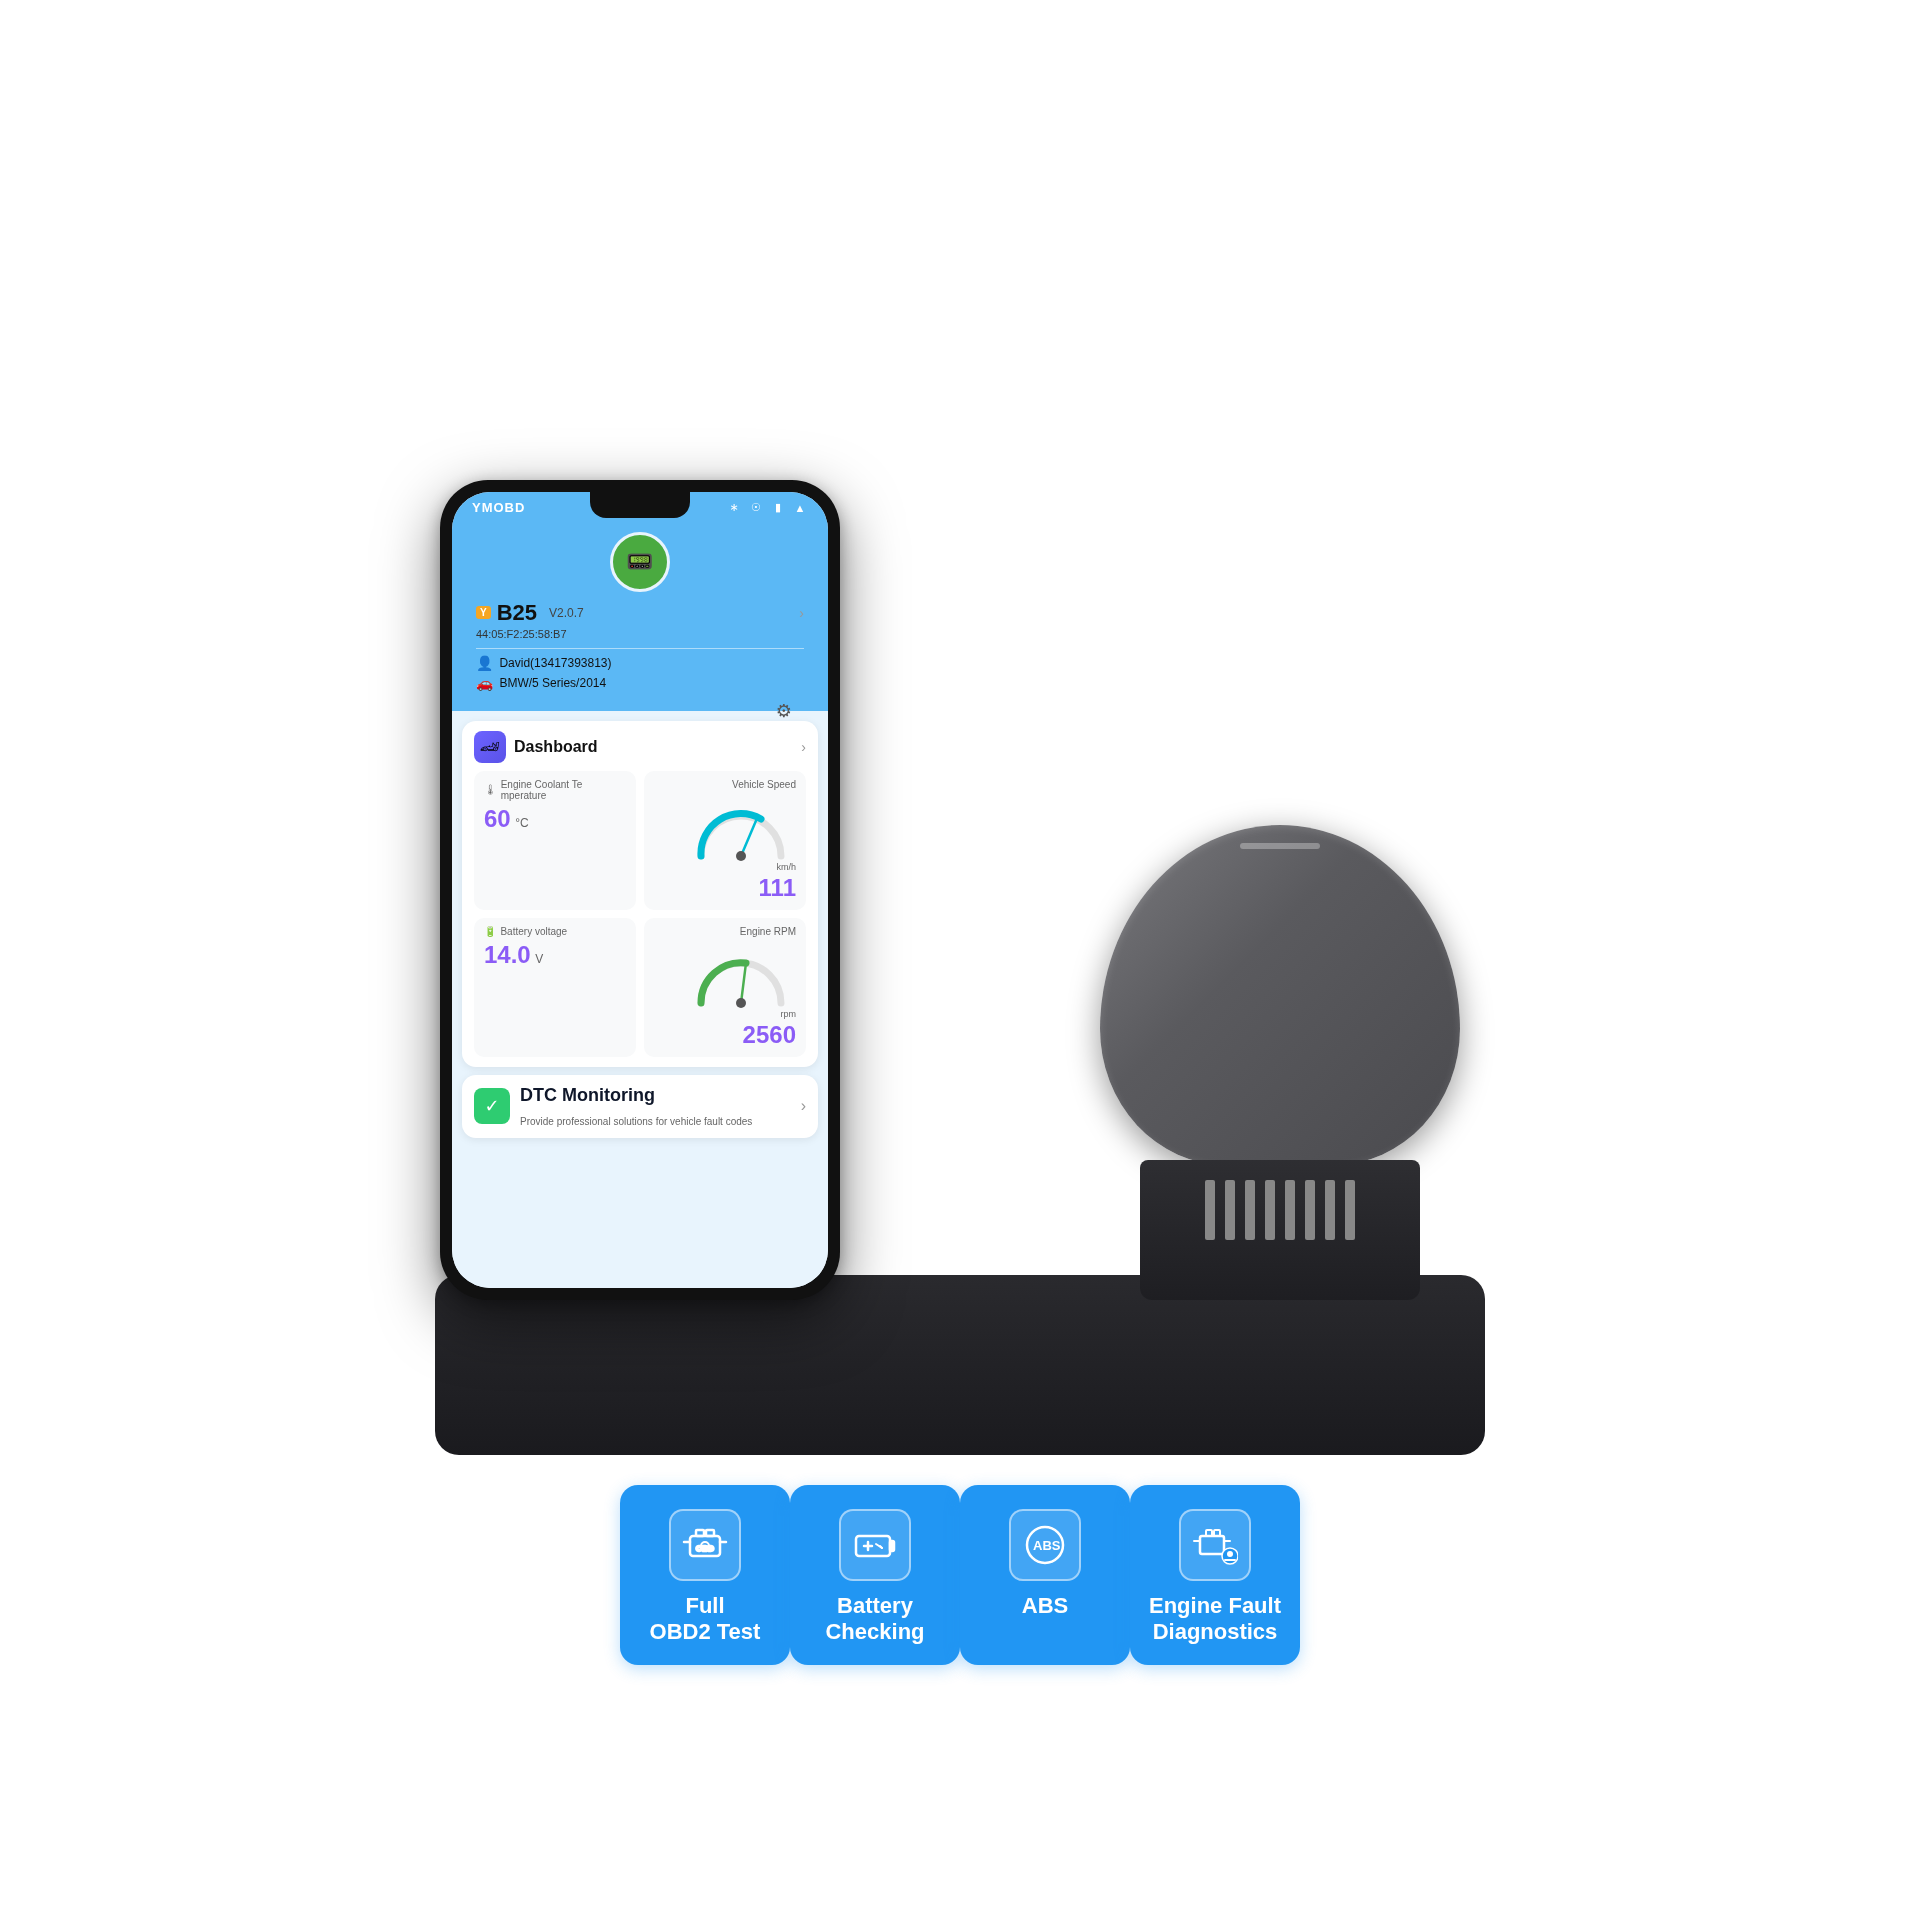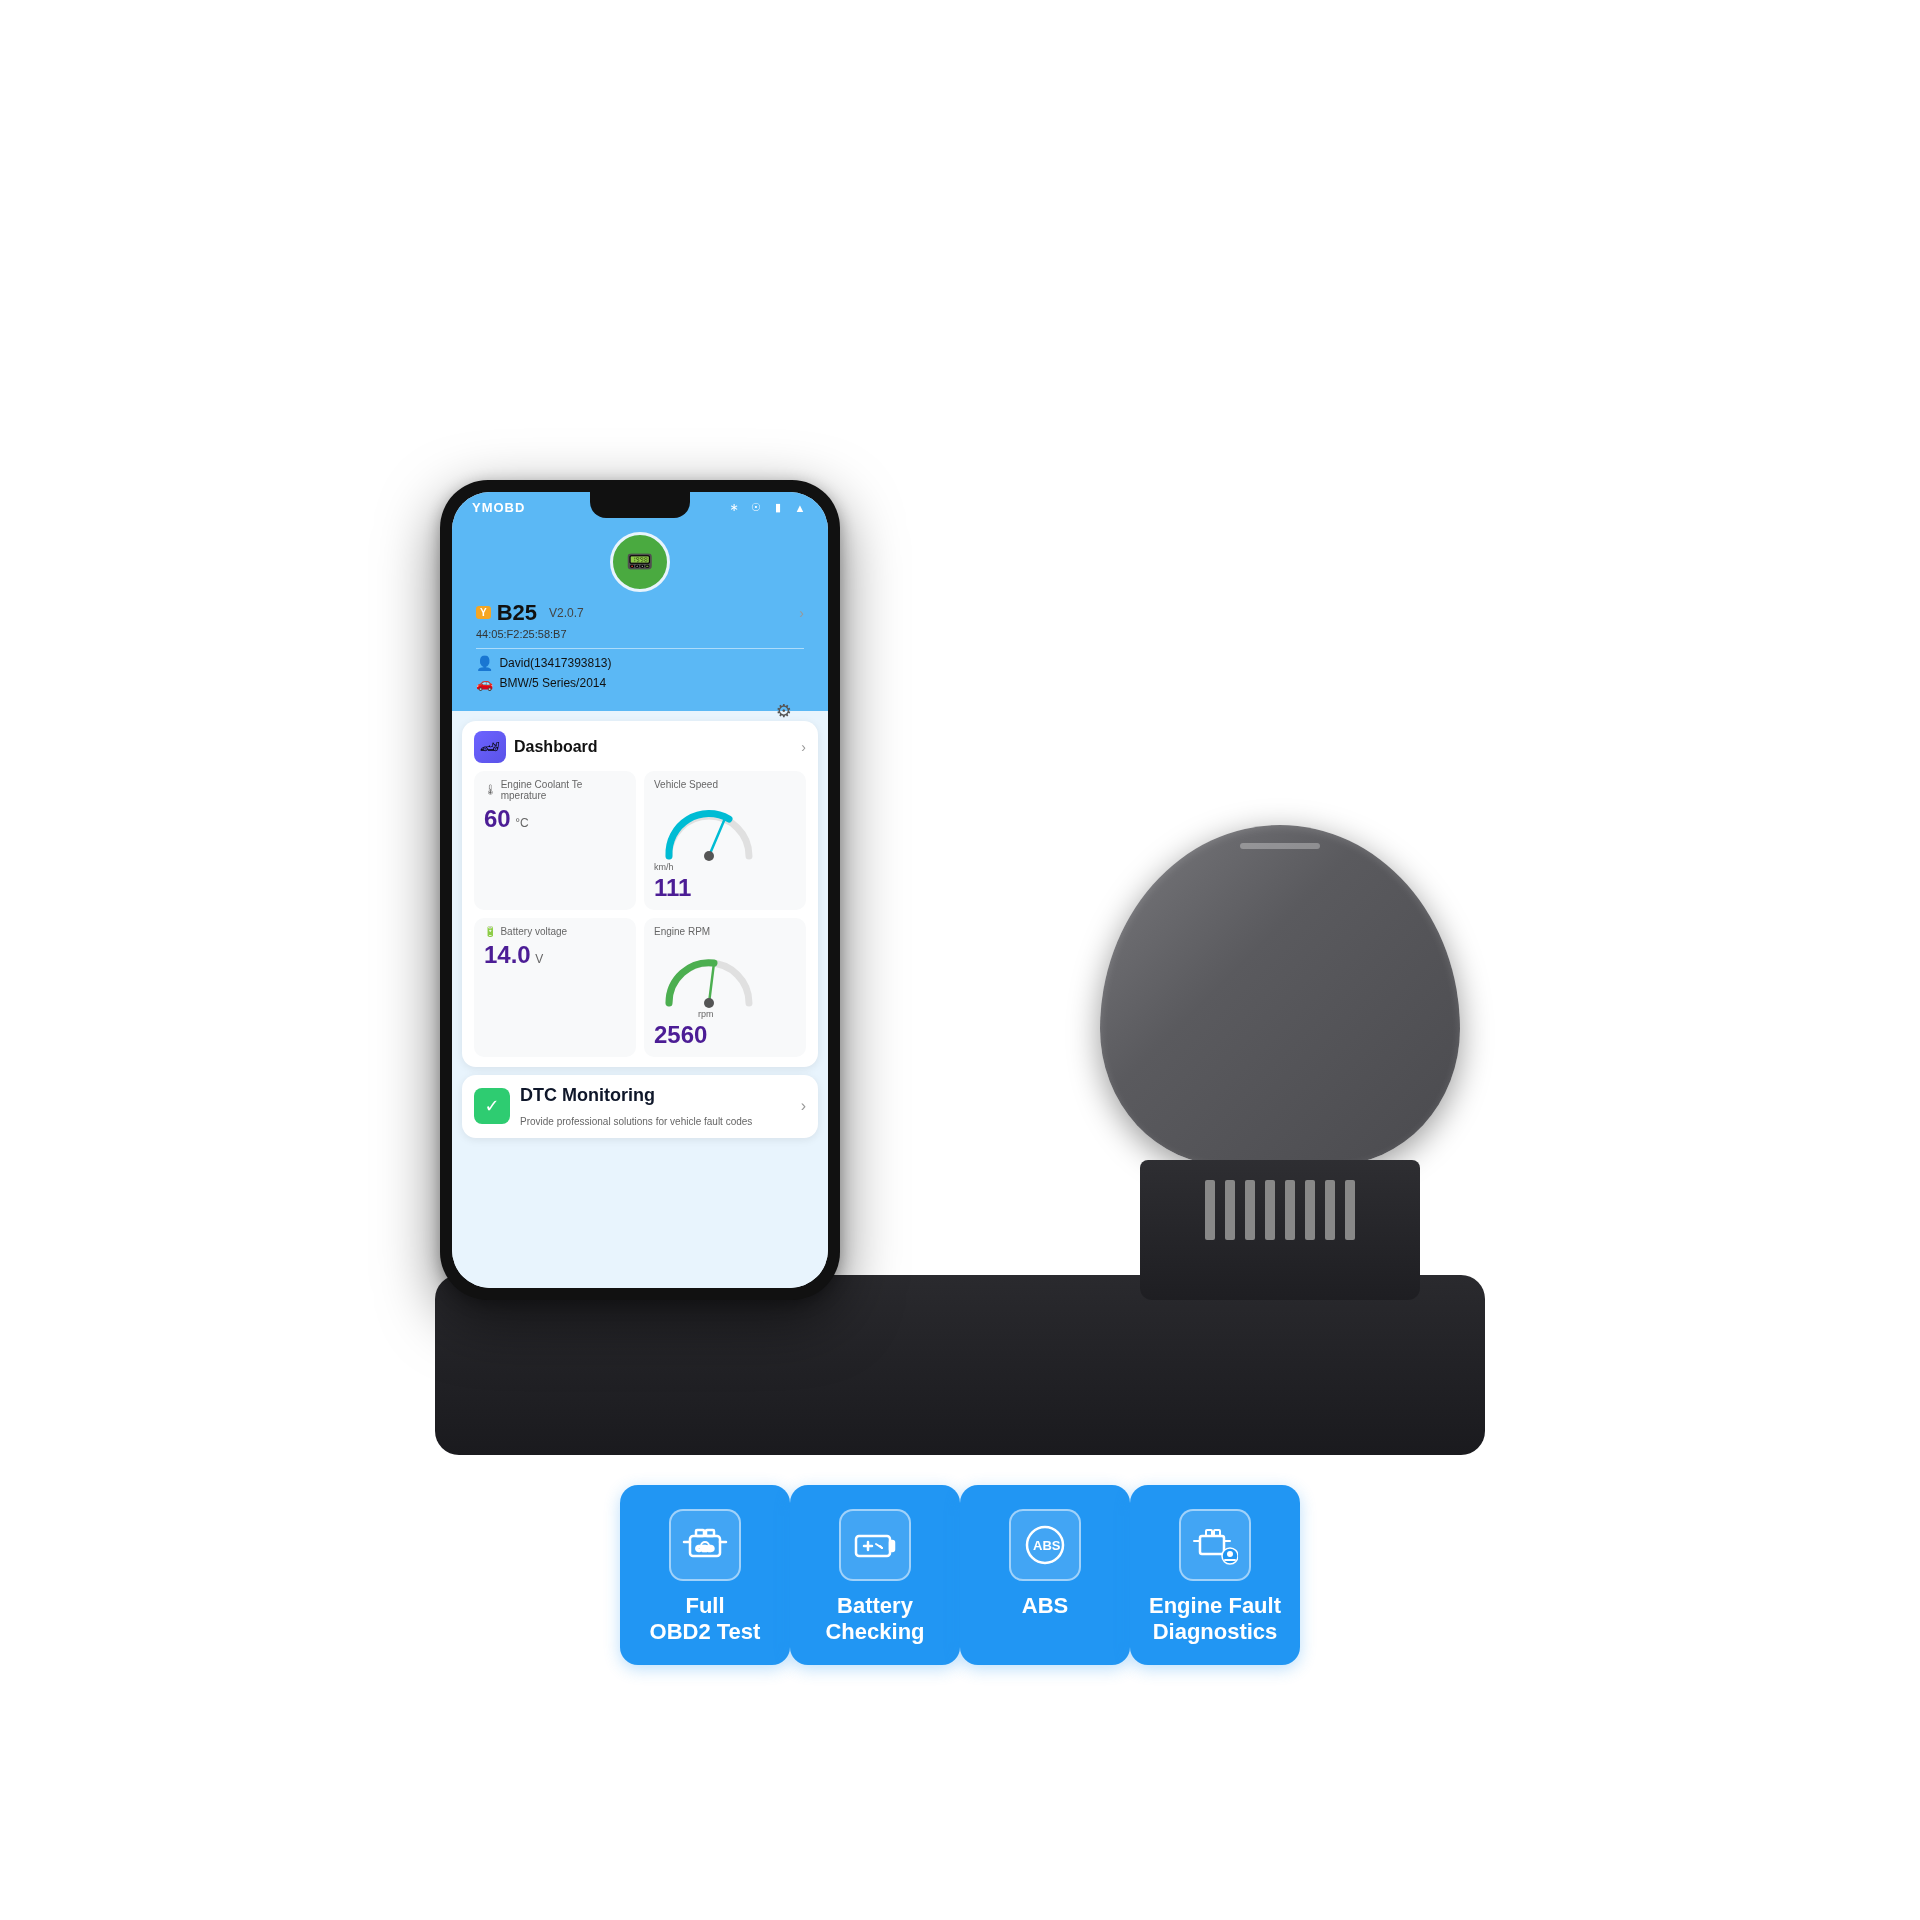--- a/index.html
+++ b/index.html
@@ -317,34 +317,34 @@
       color: #666;
       margin-bottom: 4px;
       display: flex;
       align-items: center;
       gap: 4px;
     }
 
     .gauge-value {
       font-size: 24px;
       font-weight: 700;
-      color: #4c1d95;
+      color: #8b5cf6;
     }
 
     .gauge-unit {
       font-size: 12px;
       color: #666;
       font-weight: 400;
     }
 
     
     .speedometer-container {
       display: flex;
       flex-direction: column;
-      align-items: flex-start;
+      align-items: flex-end;
     }
 
     .gauge-svg {
       width: 110px;
       height: 70px;
     }
 
     
     .dtc-card {
       background: #fff;

